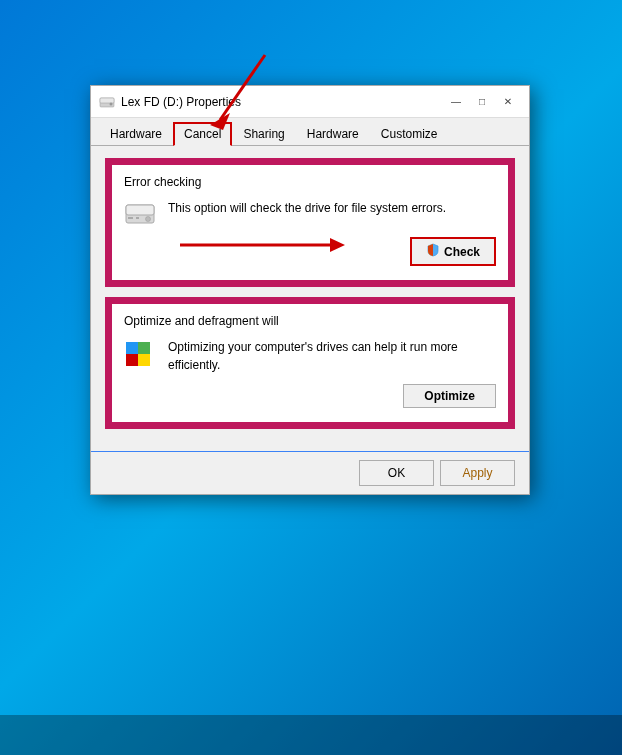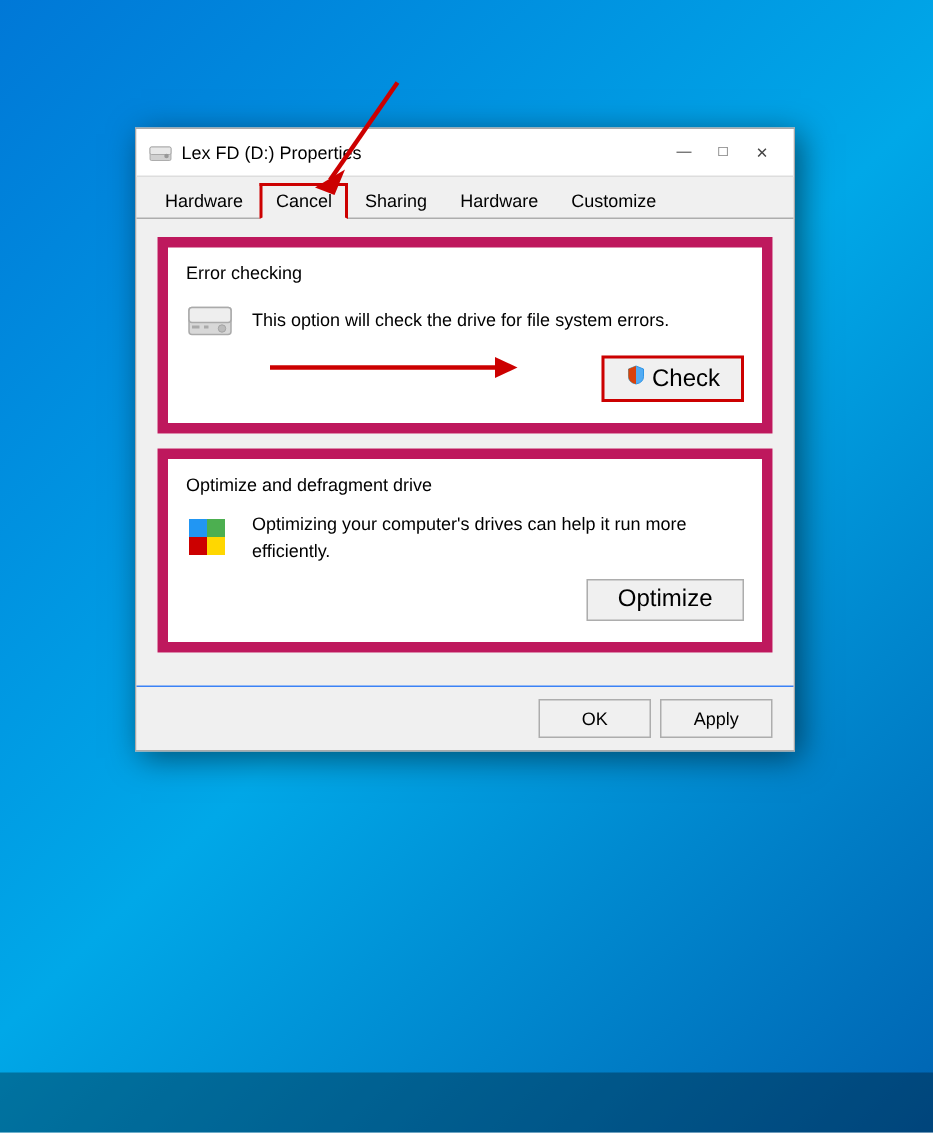--- a/index.html
+++ b/index.html
@@ -148,43 +148,43 @@
 
     .section-title {
       font-size: 12px;
       font-weight: normal;
       color: #000;
       margin-bottom: 10px;
     }
 
     .section-row {
       display: flex;
-      align-items: center;
       gap: 12px;
     }
 
     .section-text {
       font-size: 12px;
       line-height: 1.5;
       flex: 1;
     }
 
     .section-btn-row {
       display: flex;
       justify-content: flex-end;
       margin-top: 10px;
     }
 
     .win-button {
       padding: 4px 20px;
-      font-size: 16px;
+      font-size: 12px;
       background: #f0f0f0;
       border: 1px solid #adadad;
       cursor: pointer;
       min-width: 75px;
+      font-weight: bold;
     }
 
     .win-button.check-btn {
       border: 2px solid #cc0000;
       display: flex;
       align-items: center;
       gap: 4px;
       padding: 4px 14px;
     }
 
@@ -202,21 +202,21 @@
       padding: 5px 0;
       font-size: 12px;
       background: #f0f0f0;
       border: 1px solid #adadad;
       cursor: pointer;
       min-width: 75px;
       text-align: center;
     }
 
     .footer-btn.disabled {
-      color: #000000;
+      color: #a16207;
       cursor: default;
     }
 
     
     .drive-svg {
       width: 32px;
       height: 28px;
     }
 
     
@@ -289,21 +289,21 @@
               <path d="M7 1 L12 3 L12 8 Q12 12 7 13 Z" fill="#2196F3" opacity="0.7"></path>
               <path d="M7 1 L7 13 Q2 12 2 8 L2 3 Z" fill="#cc0000" opacity="0.7"></path>
             </svg>
           </span>
           <span>Check</span>
         </button>
       </div>
     </div>
 
     <div class="section-box">
-      <div class="section-title">Optimize and defragment drive</div>
+      <div class="section-title">Optimize and defragment will</div>
       <div class="section-row">
 
         <svg class="optimize-icon" viewBox="0 0 32 32">
           <rect x="2" y="16" width="12" height="12" fill="#cc0000"></rect>
           <rect x="14" y="16" width="12" height="12" fill="#FFD700"></rect>
           <rect x="2" y="4" width="12" height="12" fill="#2196F3"></rect>
           <rect x="14" y="4" width="12" height="12" fill="#4caf50"></rect>
         </svg>
         <span class="section-text">Optimizing your computer's drives can help it run more efficiently.</span>
       </div>

